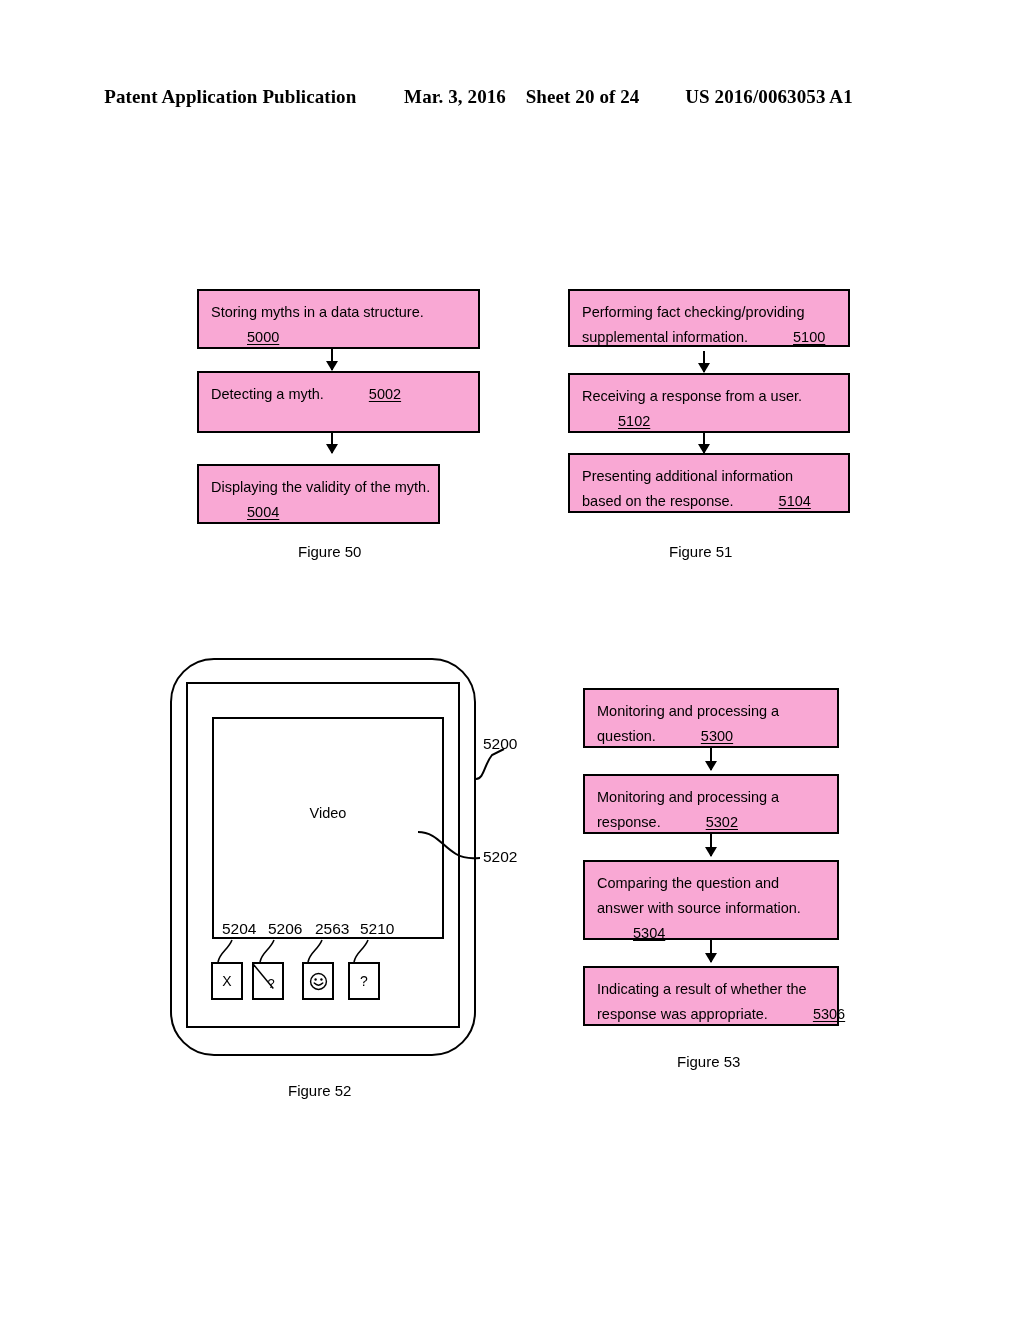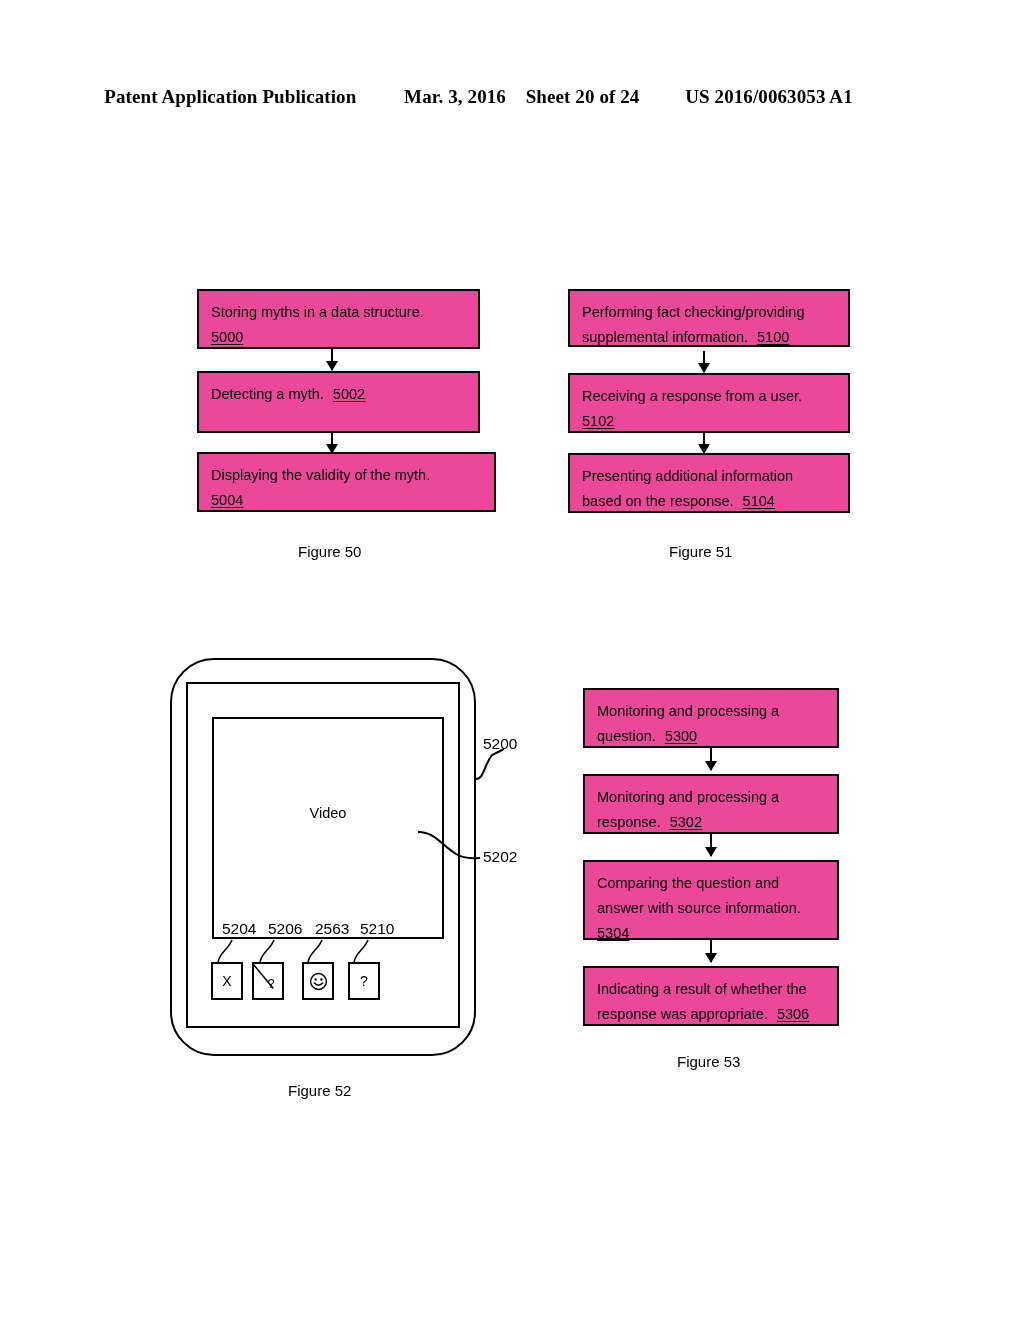--- a/index.html
+++ b/index.html
@@ -34,30 +34,31 @@
   .hdr-gap-sm { display: inline-block; width: 10px; }
   .hdr-gap-md { display: inline-block; width: 36px; }
 
   
   .flow {
     position: absolute;
   }
   .fbox {
     position: absolute;
     border: 2px solid #000;
-    background: #ec4899;
+    background: #f9a8d4;
     box-sizing: border-box;
     padding: 9px 12px 0 12px;
     font-size: 14.5px;
     line-height: 25px;
   }
   .fbox .ln { display: block; white-space: nowrap; }
   .ref {
     text-decoration: underline;
     text-underline-offset: 2px;
+    margin-left: 36px;
   }
   .sp { display: inline-block; width: 9px; }
 
   
   .arrow {
     position: absolute;
     width: 2px;
     background: #000;
   }
   .arrow::after {
@@ -198,21 +199,21 @@
   </div>
 
   <div class="arrow" style="left:331px; top:349px; height:21px;"></div>
 
   <div class="fbox" style="left:197px; top:371px; width:283px; height:62px;">
     <span class="ln"><span>Detecting a myth.</span><span class="sp"></span><span class="ref">5002</span></span>
   </div>
 
   <div class="arrow" style="left:331px; top:433px; height:20px;"></div>
 
-  <div class="fbox" style="left:197px; top:452px; width:299px; height:60px;">
+  <div class="fbox" style="left:197px; top:464px; width:243px; height:60px;">
     <span class="ln">Displaying the validity of the myth.</span>
     <span class="ln ref">5004</span>
   </div>
 
   <div class="figcap" style="left:298px; top:543px;">Figure 50</div>
 </div>
 
 <div class="flow">
 
   <div class="fbox" style="left:568px; top:289px; width:282px; height:58px;">

